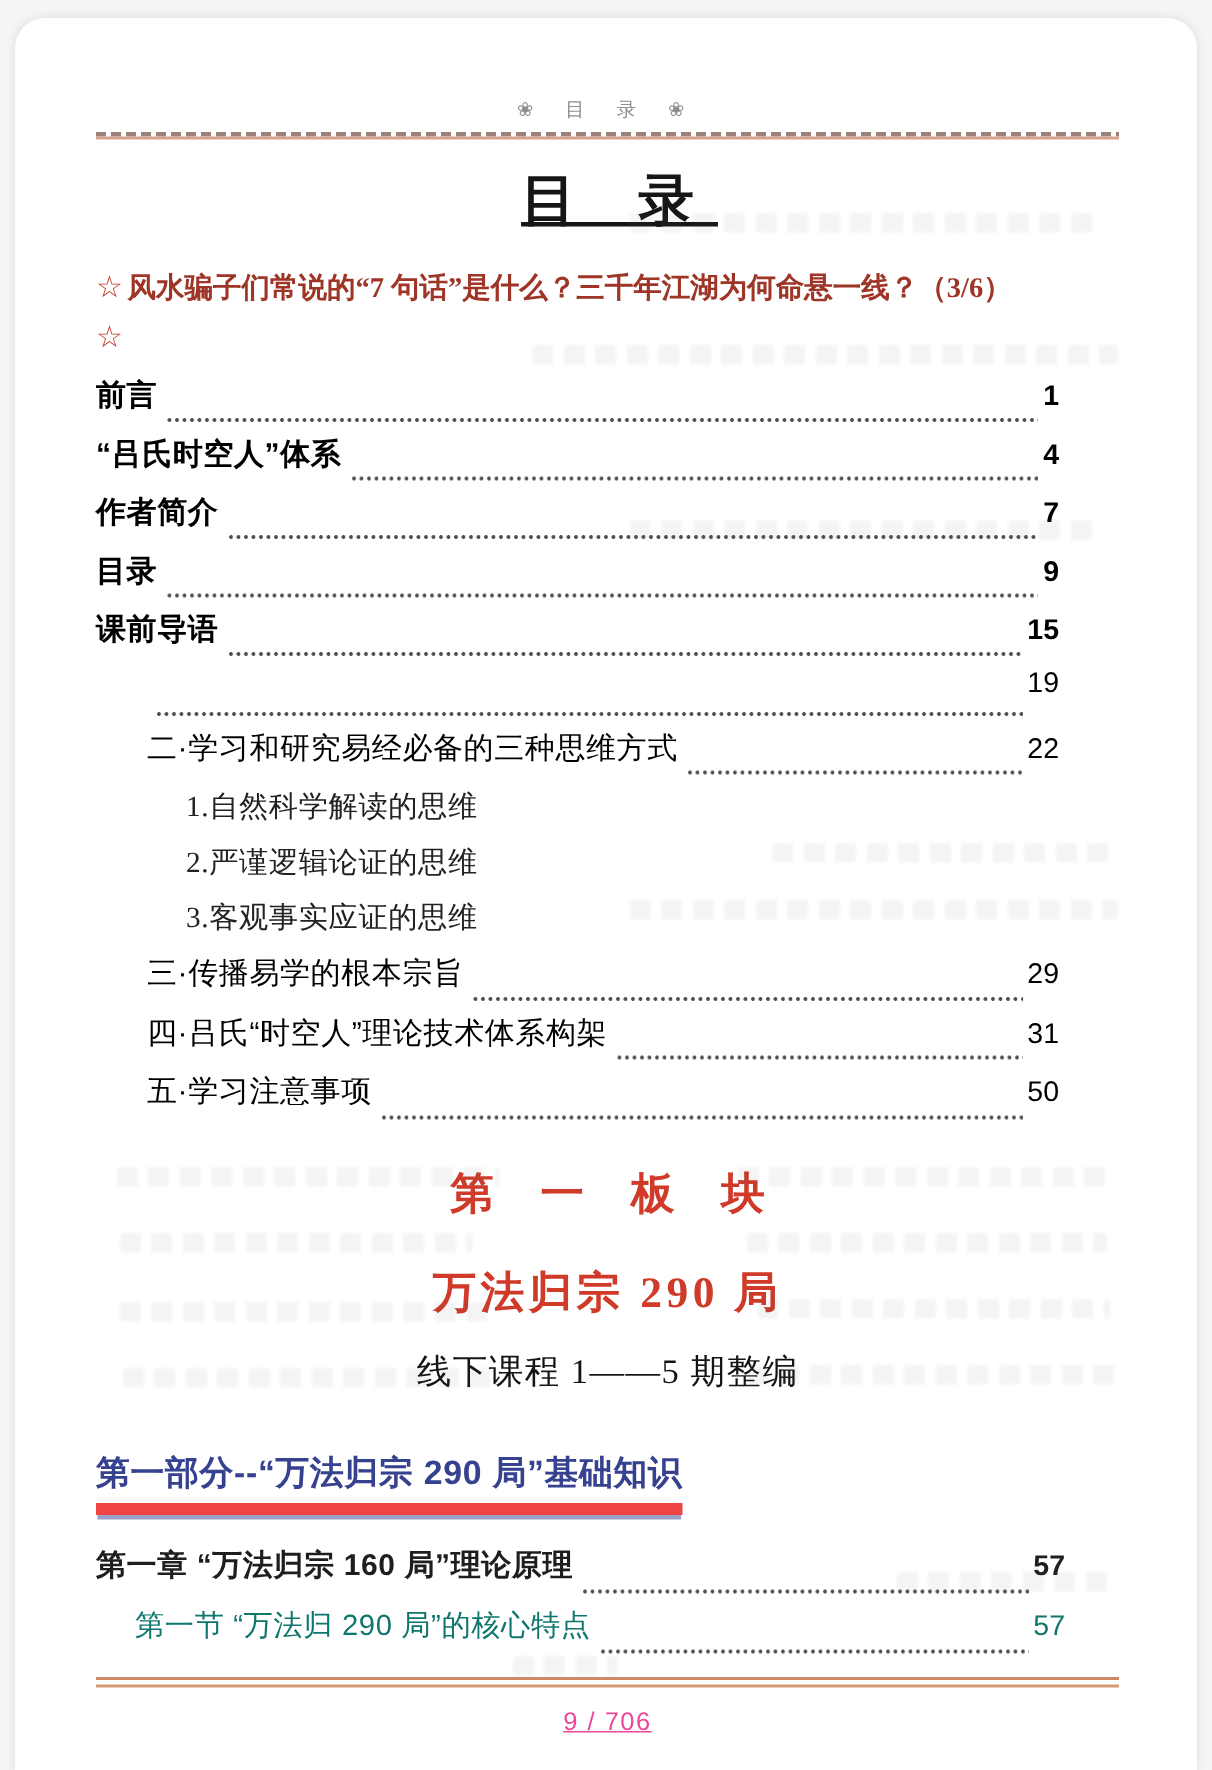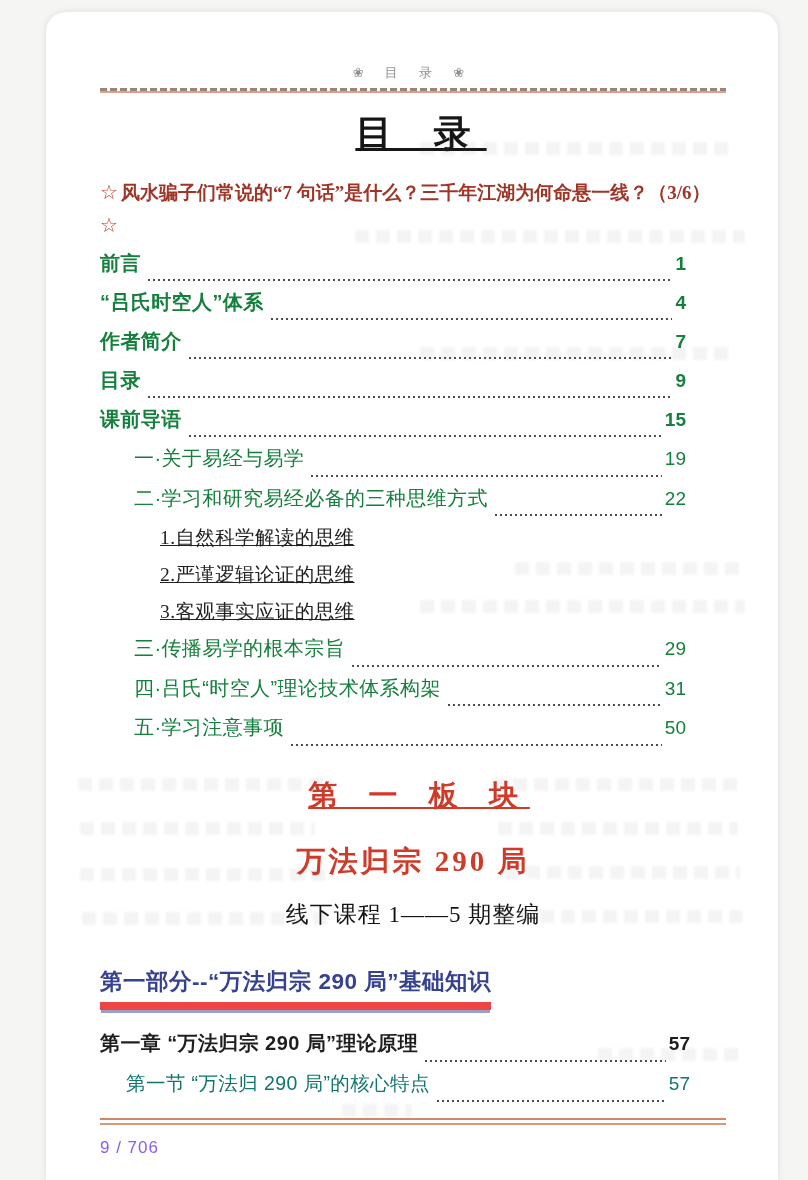--- a/index.html
+++ b/index.html
@@ -3,27 +3,26 @@
 <meta charset="utf-8">
 <style>
   html,body{margin:0;padding:0;}
   body{
     width:808px;height:1180px;position:relative;
     background:#f5f5f4;
     font-family:"Liberation Sans",sans-serif;
     overflow:hidden;
   }
   .page{
-    position:absolute;left:10px;top:12px;width:732px;height:1168px;
+    position:absolute;left:10px;top:12px;width:788px;height:1168px;
     background:#ffffff;
     border-radius:20px 20px 0 0;
     box-shadow:0 0 7px rgba(0,0,0,0.10);
     padding:0 52px 0 54px;
     box-sizing:border-box;
-    margin-left:36px;
   }
   
   .running-header{
     margin-top:52px;text-align:center;
     font-size:13px;letter-spacing:9px;color:#8f8f8f;
     font-family:"Liberation Serif",serif;
   }
   .header-rule{
     margin-top:6px;height:3px;
     background:repeating-linear-gradient(90deg,#9c8279 0 7px,rgba(0,0,0,0) 7px 10px);
@@ -40,40 +39,40 @@
   .highlights{margin-top:17px;}
   .hl-row{
     display:flex;align-items:baseline;
     font-family:"Liberation Serif",serif;
     font-size:19px;font-weight:700;color:#9e3527;
     line-height:32px;
   }
   .hl-star{color:#c23b2b;font-size:20px;margin-right:3px;font-weight:400;}
   
   .toc{margin-top:9px;padding-right:40px;}
-  .toc-row{display:flex;align-items:baseline;color:#15803d;}
+  .toc-row{display:flex;align-items:baseline;color:#000000;}
   .row-label{white-space:nowrap;letter-spacing:0.4px;}
   .row-leader{
     flex:1;align-self:flex-end;height:4px;margin:0 3px 7px 6px;
     background:radial-gradient(circle at 2px 2px,#4d4d4d 1.05px,rgba(0,0,0,0) 1.5px) left bottom/5px 4px repeat-x;
   }
   .row-num{text-align:right;white-space:nowrap;}
   .lv-top{height:39px;font-size:20px;font-weight:700;}
   .lv-top .row-num{font-weight:700;font-size:19px;}
   .lv-sub{height:39.5px;font-size:20px;font-weight:500;padding-left:34px;}
   .lv-sub .row-num{font-weight:500;font-size:19px;}
   .lv-plain{
     height:37px;font-size:19.5px;padding-left:60px;
-    font-family:"Liberation Serif",serif;color:#222;font-weight:400;text-decoration:underline;
+    font-family:"Liberation Serif",serif;color:#222;font-weight:400;
   }
   
   .block-title-1{
     margin-top:22px;text-align:center;color:#cf3a29;
     font-family:"Liberation Serif",serif;
-    font-size:29px;font-weight:800;letter-spacing:12px;text-indent:12px;text-decoration:underline;
+    font-size:29px;font-weight:800;letter-spacing:12px;text-indent:12px;
   }
   .block-title-2{
     margin-top:26px;text-align:center;color:#cf3a29;
     font-family:"Liberation Serif",serif;
     font-size:29px;font-weight:800;letter-spacing:3px;
   }
   .block-note{
     margin-top:17px;text-align:center;color:#141414;
     font-family:"Liberation Serif",serif;font-size:23px;letter-spacing:1px;
   }
@@ -91,22 +90,22 @@
   .lv-chapter{height:40px;font-size:20px;font-weight:700;color:#1e1e1e;}
   .lv-chapter .row-num{font-weight:700;font-size:19px;}
   .lv-section{height:40px;font-size:19.5px;font-weight:400;padding-left:26px;color:#0f766e;}
   .lv-section .row-num{font-size:19px;}
   
   .footer-rule{
     margin-top:8px;height:3px;
     border-top:2px solid #cd8a64;border-bottom:2px solid #d69a77;
   }
   .footer-page{
-    margin-top:13px;text-align:left;
-    font-size:17px;color:#8b5cf6;letter-spacing:1px;
+    margin-top:13px;text-align:center;
+    font-size:17px;color:#ec4899;letter-spacing:1px;text-decoration:underline;
   }
   
   .ghost{
     position:absolute;height:13px;border-radius:2px;
     background:repeating-linear-gradient(90deg,#6a6a6a 0 14px,rgba(0,0,0,0) 14px 21px);
     opacity:0.065;filter:blur(1.2px);pointer-events:none;
   }
 </style>
 </head>
 <body>
@@ -154,21 +153,20 @@
     <span class="row-num">9</span>
   </div>
 
   <div class="toc-row lv-top">
     <span class="row-label">课前导语</span>
     <span class="row-leader"></span>
     <span class="row-num">15</span>
   </div>
 
   <div class="toc-row lv-sub">
-    <span class="row-label">一·关于易经与易学</span>
     <span class="row-leader"></span>
     <span class="row-num">19</span>
   </div>
 
   <div class="toc-row lv-sub">
     <span class="row-label">二·学习和研究易经必备的三种思维方式</span>
     <span class="row-leader"></span>
     <span class="row-num">22</span>
   </div>
 
@@ -209,21 +207,21 @@
   <div class="block-title-1">第 一 板 块</div>
   <div class="block-title-2">万法归宗 290 局</div>
   <div class="block-note">线下课程 1——5 期整编</div>
 
   <div class="part-heading-wrap">
     <span class="part-heading">第一部分--“万法归宗 290 局”基础知识</span>
   </div>
 
   <div class="chapters">
   <div class="toc-row lv-chapter">
-    <span class="row-label">第一章 “万法归宗 290 局”理论原理</span>
+    <span class="row-label">第一章 “万法归宗 160 局”理论原理</span>
     <span class="row-leader"></span>
     <span class="row-num">57</span>
   </div>
 
   <div class="toc-row lv-section">
     <span class="row-label">第一节 “万法归 290 局”的核心特点</span>
     <span class="row-leader"></span>
     <span class="row-num">57</span>
   </div>
 </div>

